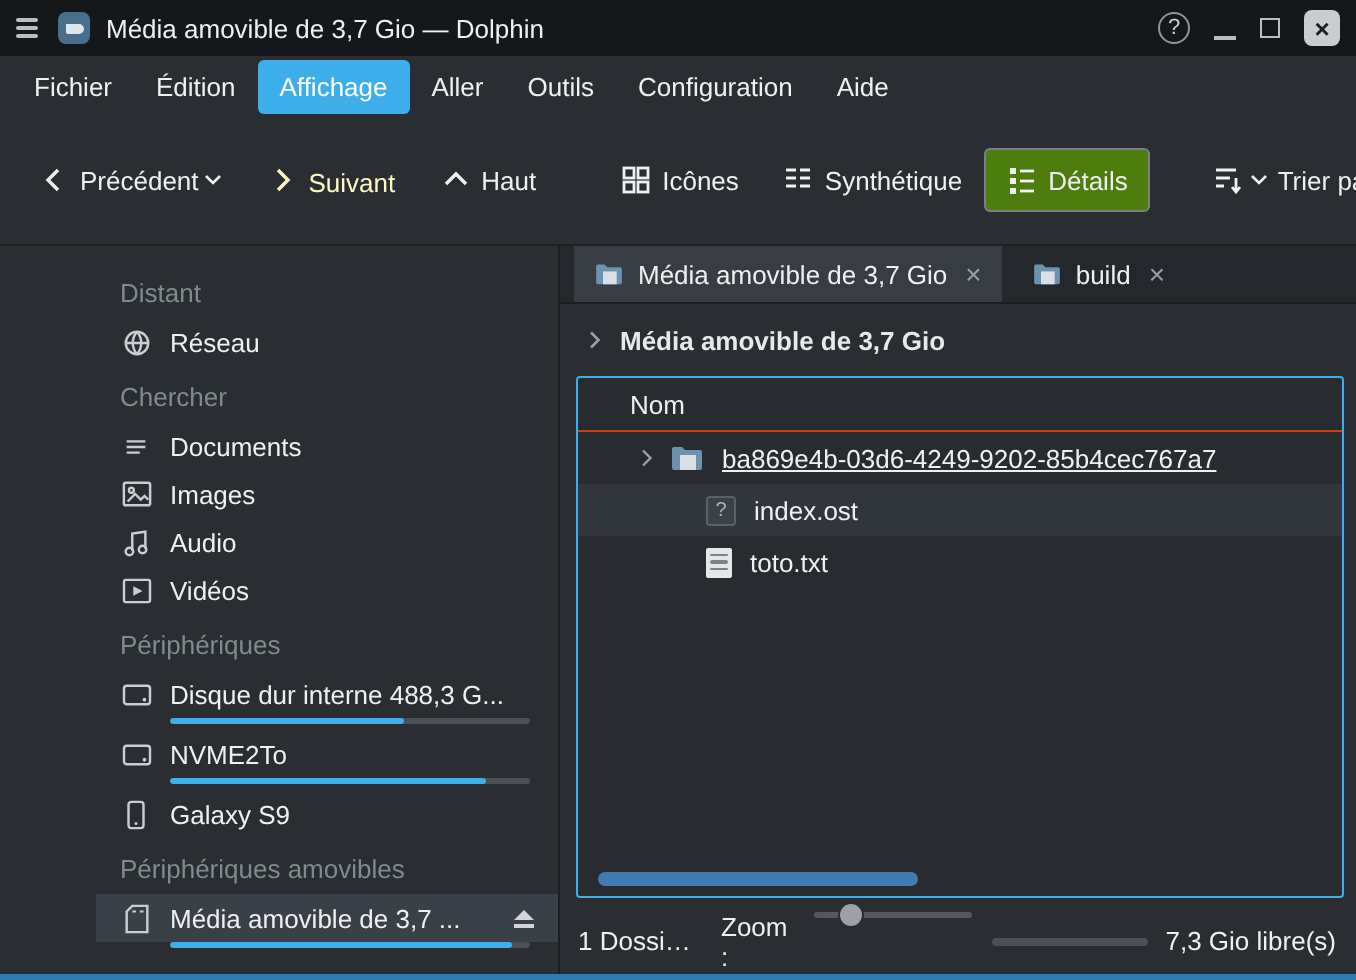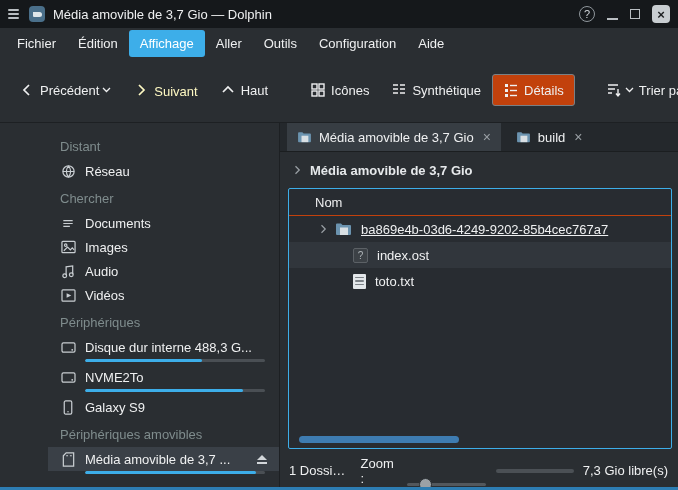--- a/index.html
+++ b/index.html
@@ -32,21 +32,21 @@
   .menubar { height:30px; display:flex; align-items:center; padding:0 6px; background:#2a2e32; }
   .menu-item { padding:6px 11px; border-radius:3px; white-space:nowrap; }
   .menu-item.active { background:#3daee9; color:#ffffff; }
 
   
   .toolbar { height:65px; display:flex; align-items:center; padding:0 8px; border-bottom:1px solid #1d2023; }
   .tool-btn { display:flex; flex-direction:row; align-items:center; justify-content:center; gap:5px; padding:6px 10px; border:1px solid transparent; border-radius:3px; color:#eff0f1; }
   .tool-btn .ticon-row { height:18px; display:flex; align-items:center; gap:3px; }
   .tool-btn .tlabel-row { display:flex; align-items:center; gap:3px; white-space:nowrap; }
   .tool-btn.disabled { color:#fef9c3;align-items:flex-end; }
-  .tool-btn.selected { background:#c2410c; border-color:#7a8085; }
+  .tool-btn.selected { background:#4d7c0f; border-color:#7a8085; }
   .tool-sep { width:1px; height:42px; background:#3c4146; margin:0 10px; }
   .overflow { margin-left:auto; color:#d7dadd; padding-right:4px; }
 
   
   .body { display:flex; height:364px;margin-left:48px; }
 
   
   .sidebar { width:232px; flex-shrink:0; border-right:1px solid #1d2023; padding-top:8px; overflow:hidden; }
   .side-header { color:#7f8c8d; padding:8px 12px 5px; white-space:nowrap; }
   .side-item { display:flex; align-items:center; gap:9px; padding:4px 10px 4px 12px; color:#eff0f1; white-space:nowrap; }
@@ -81,21 +81,21 @@
   .ficon { flex-shrink:0; }
   .ficon.folder { margin-left:6px; }
   .ficon.indented { margin-left:64px; }
   .unknown-badge { width:15px; height:15px; background:#3c4146; border:1px solid #5c6166; border-radius:2px; color:#aeb4b8; font-size:10px; display:flex; align-items:center; justify-content:center; }
   .textfile-badge { width:13px; height:15px; background:#e3e7ea; border-radius:1px; display:flex; flex-direction:column; justify-content:center; gap:2px; padding:0 2px; }
   .textfile-badge i { display:block; height:1.5px; background:#7c8287; border-radius:1px; }
   .hscrollbar { position:absolute; left:10px; bottom:5px; width:160px; height:7px; background:#3e7cb1; border-radius:4px; }
 
   .statusbar { height:33px; flex-shrink:0; display:flex; align-items:center; padding:0 10px 0 9px; gap:10px; }
   .status-summary { white-space:nowrap; overflow:hidden; text-overflow:ellipsis; max-width:150px; }
-  .zoom-group { display:flex; align-items:flex-end; gap:8px; margin-left:auto; }
+  .zoom-group { display:flex; align-items:flex-start; gap:8px; margin-left:auto; }
   .zoom-track { width:84px; height:3px; background:#53585d; border-radius:2px; position:relative; }
   .zoom-knob { position:absolute; top:-5px; left:12px; width:13px; height:13px; border-radius:50%; background:#9ba1a6; border:1px solid #2a2e32; }
   .free-group { display:flex; align-items:center; gap:9px; margin-left:auto; }
   .capacity-bar { width:78px; height:4px; background:#4b5055; border-radius:2px; }
   .free-label { white-space:nowrap; }
 
   .bottom-accent { position:absolute; left:0; right:0; bottom:0; height:3px; background:#2d7db3; }
 </style>
 </head>
 <body>

